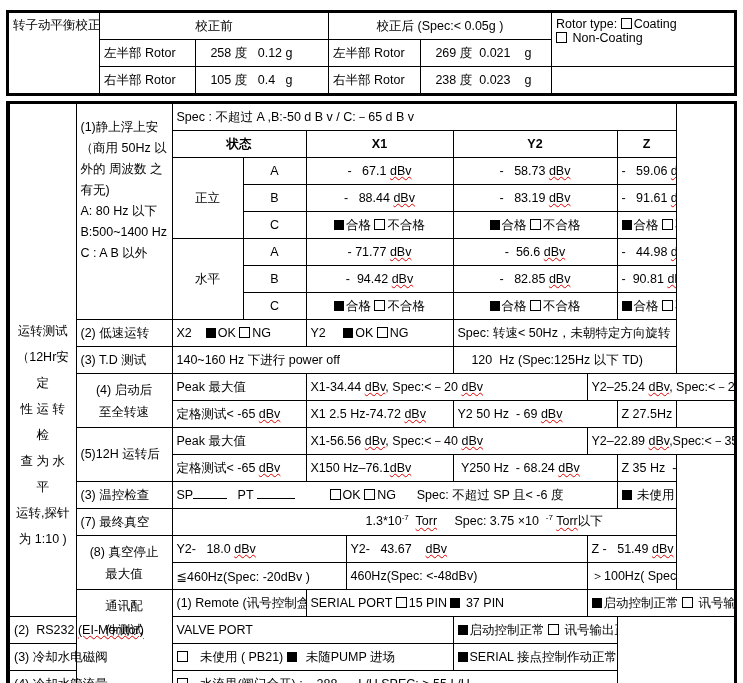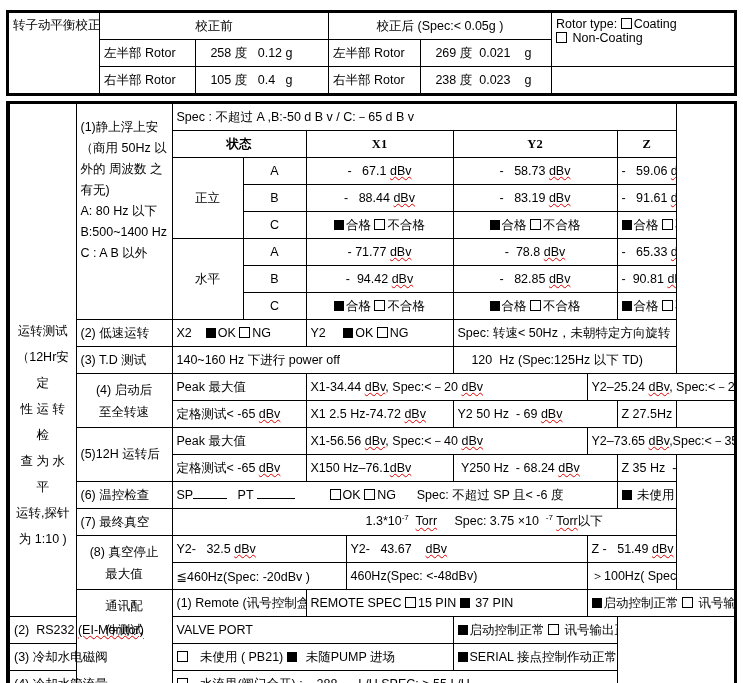--- a/index.html
+++ b/index.html
@@ -2,21 +2,21 @@
 <html><head>
 <meta charset="utf-8">
 <style>
   html,body{margin:0;padding:0;background:#fff;}
   body{width:743px;height:683px;position:relative;font-family:"Liberation Sans","DejaVu Sans",sans-serif;font-size:12.5px;color:#000;overflow:hidden;}
   table{border-collapse:collapse;position:absolute;table-layout:fixed;}
   td{border:1px solid #000;padding:0 4px;vertical-align:middle;white-space:nowrap;overflow:hidden;height:26px;}
   .c{text-align:center;}
   .u{}
   .w{text-decoration:underline wavy #d00;text-decoration-thickness:1px;text-align:right;}
-  .bold{font-weight:bold;font-family:Liberation Serif, serif;}
+  .bold{font-weight:bold;}
   .vt{vertical-align:top;padding-top:4px;}
   .wrap{white-space:normal;line-height:22px;}
   #top{left:6px;top:10px;width:731px;border:3px solid #000;padding-left:12px;}
   #main{left:6px;top:101px;width:731px;border:3px solid #000;border-left-width:4px;}
   .sq{display:inline-block;width:9px;height:9px;border:1px solid #000;vertical-align:-1px;margin-right:2px;}
   .sqf{display:inline-block;width:10px;height:10px;background:#000;vertical-align:-1px;margin-right:2px;}
   sup{font-size:8px;}
   .blank{display:inline-block;border-bottom:1px solid #000;}
 </style>
 </head>
@@ -118,22 +118,22 @@
     <td class="c">C</td>
     <td colspan="2" class="c"><span class="sqf"></span><span>合格</span> <span class="sq"></span><span>不合格</span></td>
     <td colspan="3" class="c"><span class="sqf"></span><span>合格</span> <span class="sq"></span><span>不合格</span></td>
     <td class="c"><span class="sqf"></span><span>合格</span> <span class="sq"></span><span>不合格</span></td>
   </tr>
 
   <tr>
     <td rowspan="3" class="c">水平</td>
     <td class="c">A</td>
     <td colspan="2" class="c">- <span class="u"><span>71.77</span>&nbsp;</span><span class="w">dBv</span></td>
-    <td colspan="3" class="c">- <span class="u">&nbsp;<span>78.8</span>&nbsp;</span><span class="w">dBv</span></td>
-    <td class="c">- <span class="u">&nbsp;&nbsp;<span>65.33</span>&nbsp;</span><span class="w">dBv</span></td>
+    <td colspan="3" class="c">- <span class="u">&nbsp;<span>56.6</span>&nbsp;</span><span class="w">dBv</span></td>
+    <td class="c">- <span class="u">&nbsp;&nbsp;<span>44.98</span>&nbsp;</span><span class="w">dBv</span></td>
   </tr>
   <tr>
     <td class="c">B</td>
     <td colspan="2" class="c">- <span class="u">&nbsp;<span>94.42</span>&nbsp;</span><span class="w">dBv</span></td>
     <td colspan="3" class="c">- <span class="u">&nbsp;&nbsp;<span>82.85</span>&nbsp;</span><span class="w">dBv</span></td>
     <td class="c">- <span class="u">&nbsp;<span>90.81</span>&nbsp;</span><span class="w">dBv</span></td>
   </tr>
   <tr>
     <td class="c">C</td>
     <td colspan="2" class="c"><span class="sqf"></span><span>合格</span> <span class="sq"></span><span>不合格</span></td>
@@ -164,64 +164,64 @@
     <td colspan="2">定格测试&lt; -65 <span class="w">dBv</span></td>
     <td colspan="2">X1<span class="u">&nbsp;<span>2.5</span>&nbsp;</span>Hz-<span class="u"><span>74.72</span></span> <span class="w">dBv</span></td>
     <td colspan="3">Y2<span class="u">&nbsp;<span>50</span>&nbsp;</span>Hz&nbsp; - <span class="u"><span>69</span></span> <span class="w">dBv</span></td>
     <td>Z <span class="u"><span>27.5</span></span>Hz&nbsp; -  </td>
   </tr>
 
   <tr>
     <td rowspan="2">(5)12H 运转后</td>
     <td colspan="2">Peak  最大值</td>
     <td colspan="4">X1-<span class="u"><span>56.56</span>&nbsp;</span><span class="w">dBv</span><span>, Spec:&lt;－40 </span><span class="w">dBv</span></td>
-    <td colspan="3">Y2–<span class="u"><span>73.65</span>&nbsp;</span><span class="w">dBv</span><span>,Spec:&lt;－35 </span></td>
+    <td colspan="3">Y2–<span class="u"><span>22.89</span>&nbsp;</span><span class="w">dBv</span><span>,Spec:&lt;－35 </span></td>
   </tr>
   <tr>
     <td colspan="2">定格测试&lt; -65 <span class="w">dBv</span></td>
     <td colspan="2">X1<span class="u"><span>50</span></span> Hz–<span class="u"><span>76.1</span><span class="w">dBv</span></span></td>
     <td colspan="3">&nbsp;Y2<span class="u"><span>50</span></span> Hz&nbsp; - <span class="u"><span>68.24</span></span> <span class="w">dBv</span></td>
     <td>Z <span class="u"><span>35</span></span> Hz&nbsp; - </td>
   </tr>
 
   <tr>
-    <td>(6)  温控检查</td>
+    <td>(3)  温控检查</td>
     <td colspan="7">
       <span>SP</span><span class="blank" style="width:34px"></span>&nbsp;&nbsp;
       <span>PT</span> <span class="blank" style="width:38px"></span>&nbsp;&nbsp;&nbsp;&nbsp;&nbsp;&nbsp;&nbsp;&nbsp;&nbsp;
       <span class="sq"></span><span>OK</span> <span class="sq"></span><span>NG</span>&nbsp;&nbsp;&nbsp;&nbsp;&nbsp;
       <span>Spec:  不超过 SP 且&lt; -6 度</span>
     </td>
     <td><span class="sqf"></span> <span>未使用</span></td>
   </tr>
 
   <tr>
     <td>(7)  最终真空</td>
     <td colspan="8" class="c">
       <span style="padding-left:120px"></span><span>1.3*10</span><sup>-7</sup>&nbsp; <span class="w">Torr</span>&nbsp;&nbsp;&nbsp;&nbsp;
       <span>Spec:  3.75 ×10</span>&nbsp;&nbsp;<sup>-7</sup> <span class="w">Torr</span><span>以下</span>
     </td>
   </tr>
 
   <tr>
     <td rowspan="2" class="c wrap"><span>(8)  真空停止</span><br><span>最大值</span></td>
-    <td colspan="3">Y2-<span class="u">&nbsp;&nbsp;&nbsp;<span>32.5</span>&nbsp;</span><span class="w">dBv</span></td>
+    <td colspan="3">Y2-<span class="u">&nbsp;&nbsp;&nbsp;<span>18.0</span>&nbsp;</span><span class="w">dBv</span></td>
     <td colspan="3">Y2-<span class="u">&nbsp;&nbsp;&nbsp;<span>43.67</span>&nbsp;&nbsp;&nbsp;&nbsp;</span><span class="w">dBv</span></td>
     <td colspan="2">Z -<span class="u">&nbsp;&nbsp;&nbsp;<span>51.49</span>&nbsp;</span><span class="w">dBv</span></td>
   </tr>
   <tr>
     <td colspan="3">≦460Hz(Spec: -20dBv )</td>
     <td colspan="3">460Hz(Spec: &lt;-48dBv)</td>
     <td colspan="2">＞100Hz( Spec: &lt; -50dBv )</td>
   </tr>
 
   <tr>
     <td rowspan="4" class="vt c wrap" style="line-height:24px;"><span>通讯配</span><br><span>件测试</span></td>
     <td colspan="2">(1)  Remote (讯号控制盒)</td>
-    <td colspan="4"><span>REMOTE  SPEC</span> <span class="sq"></span><span>15  PIN</span> <span class="sqf"></span> <span>37  PIN</span></td>
+    <td colspan="4"><span>SERIAL  PORT</span> <span class="sq"></span><span>15  PIN</span> <span class="sqf"></span> <span>37  PIN</span></td>
     <td colspan="3"><span class="sqf"></span><span>启动控制正常</span> <span class="sq"></span> <span>讯号输出正常</span></td>
   </tr>
   <tr>
     <td colspan="2">(2)&nbsp; RS232 <span class="w">(EI-Monitor)</span></td>
     <td colspan="4">VALVE PORT</td>
     <td colspan="3"><span class="sqf"></span><span>启动控制正常</span> <span class="sq"></span> <span>讯号输出正常</span></td>
   </tr>
   <tr>
     <td colspan="2">(3)  冷却水电磁阀</td>
     <td colspan="4"><span class="sq"></span>&nbsp;&nbsp; <span>未使用  ( PB21)</span> <span class="sqf"></span>&nbsp; <span>未随PUMP 进场</span></td>

